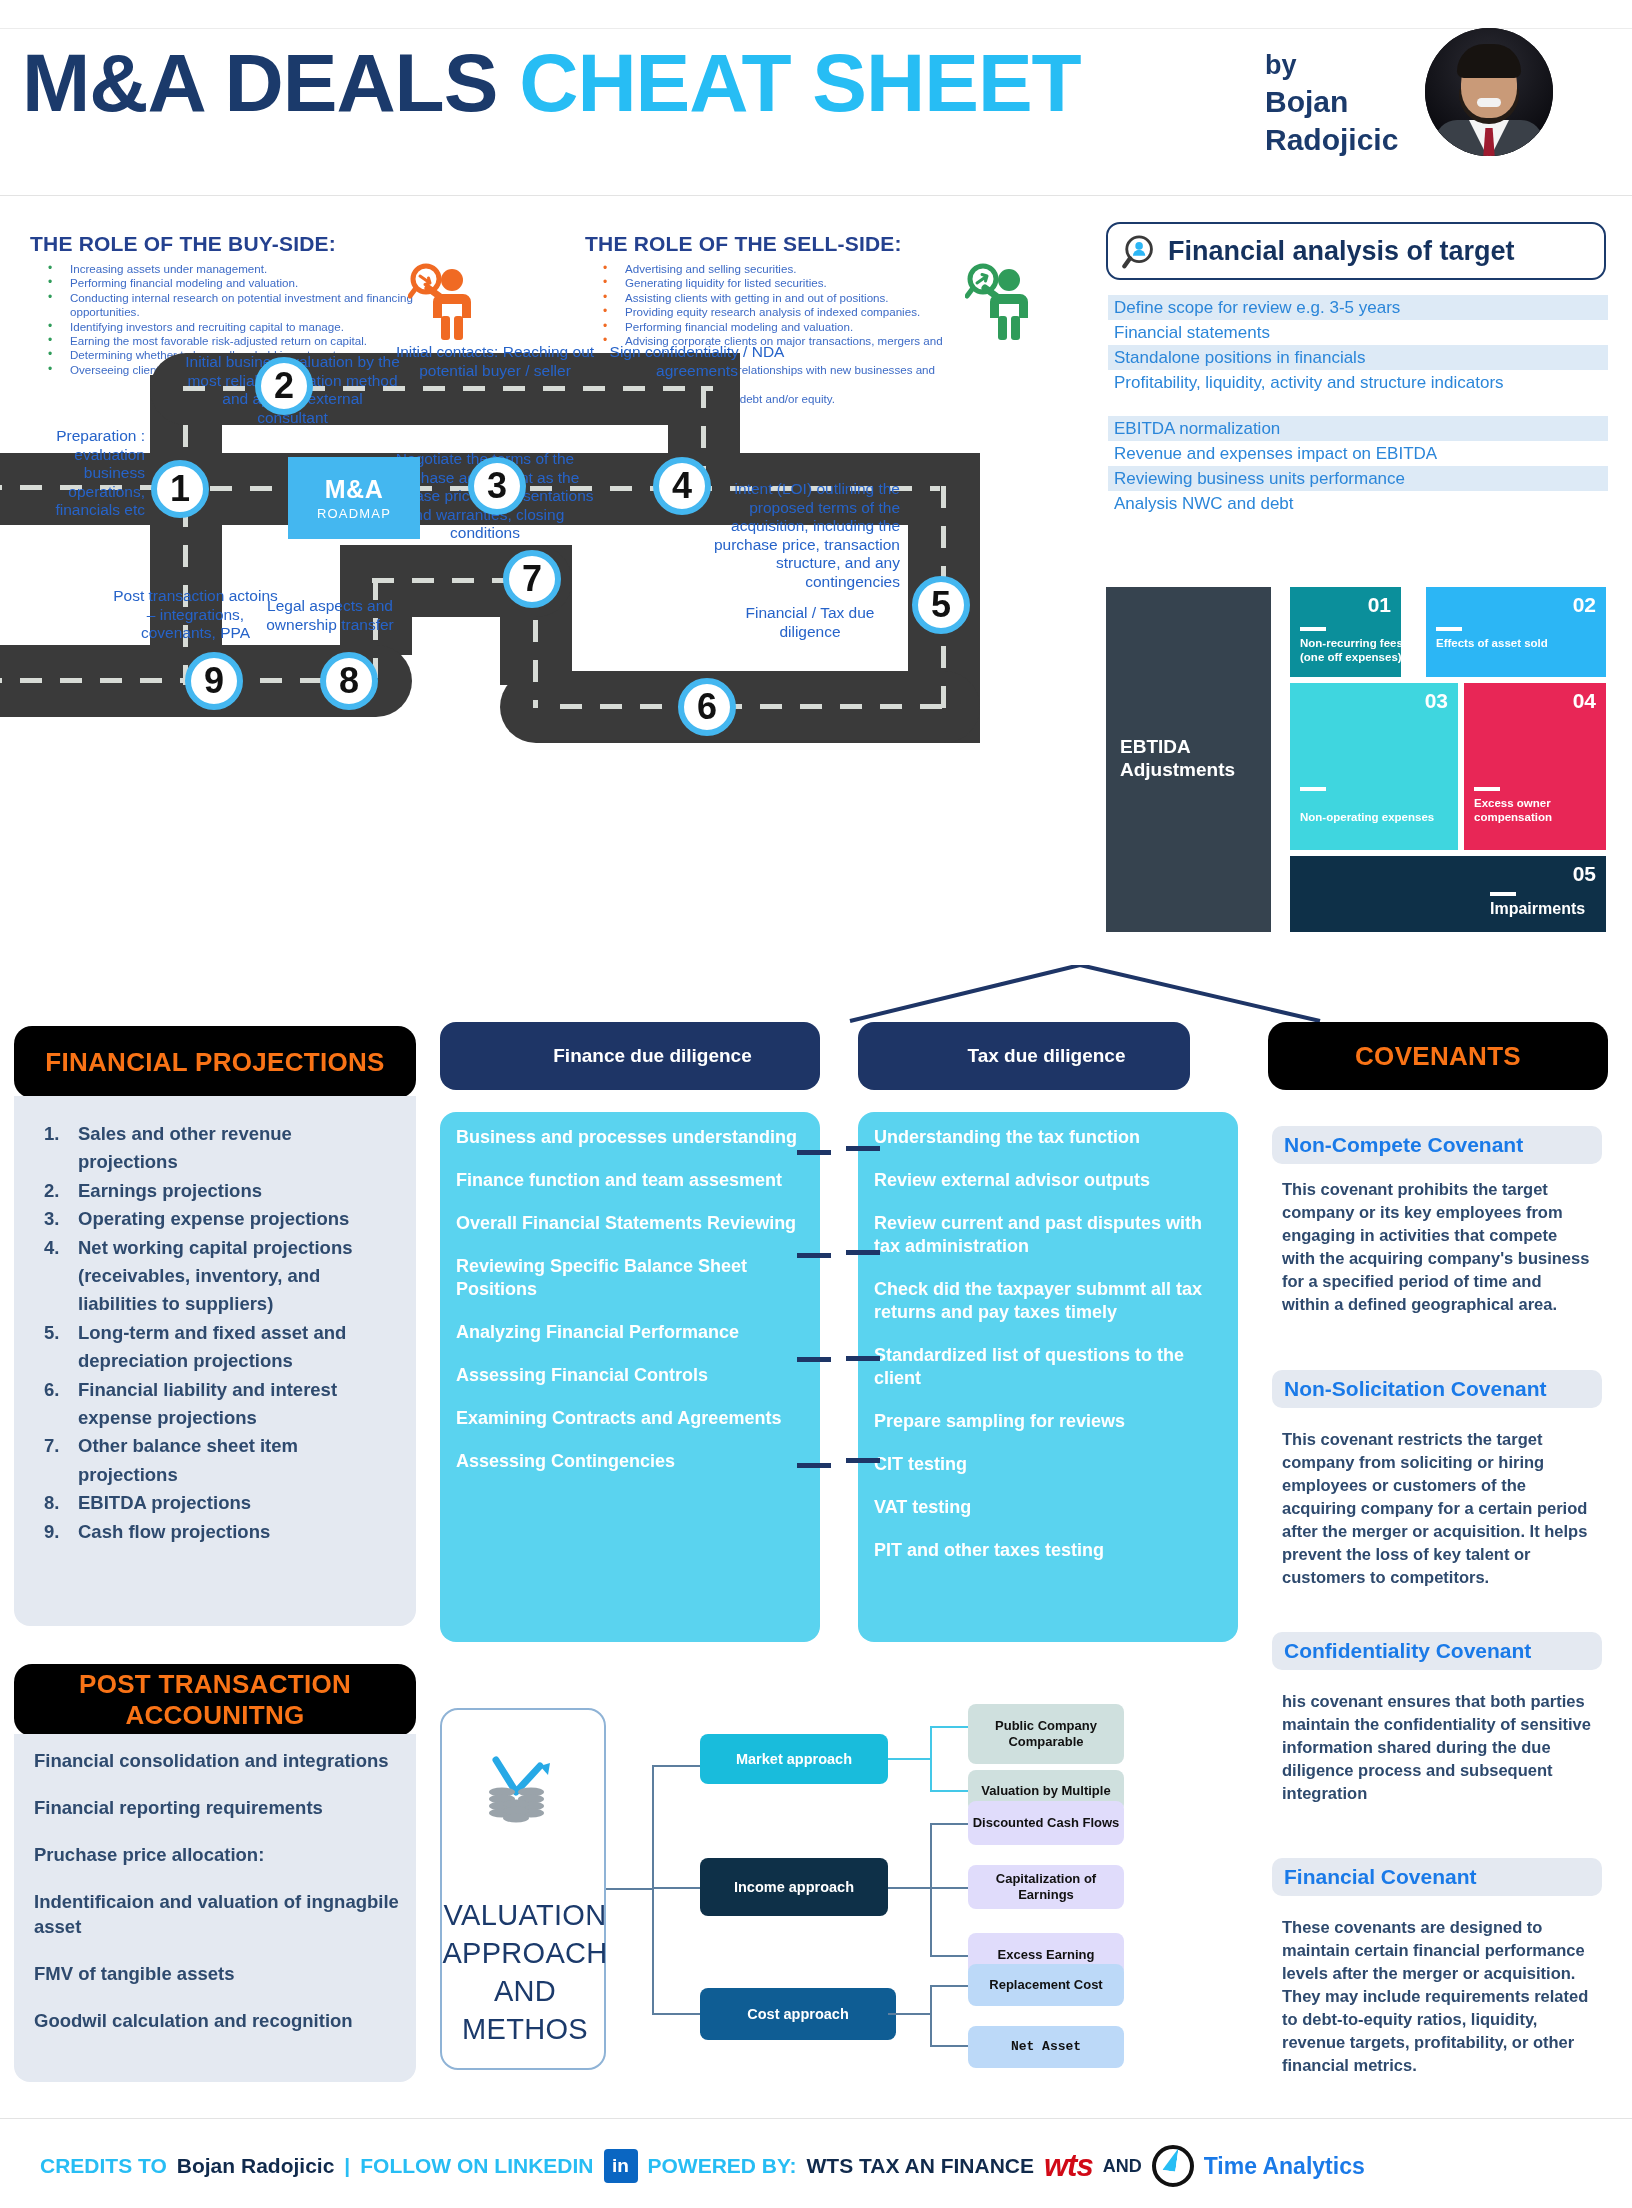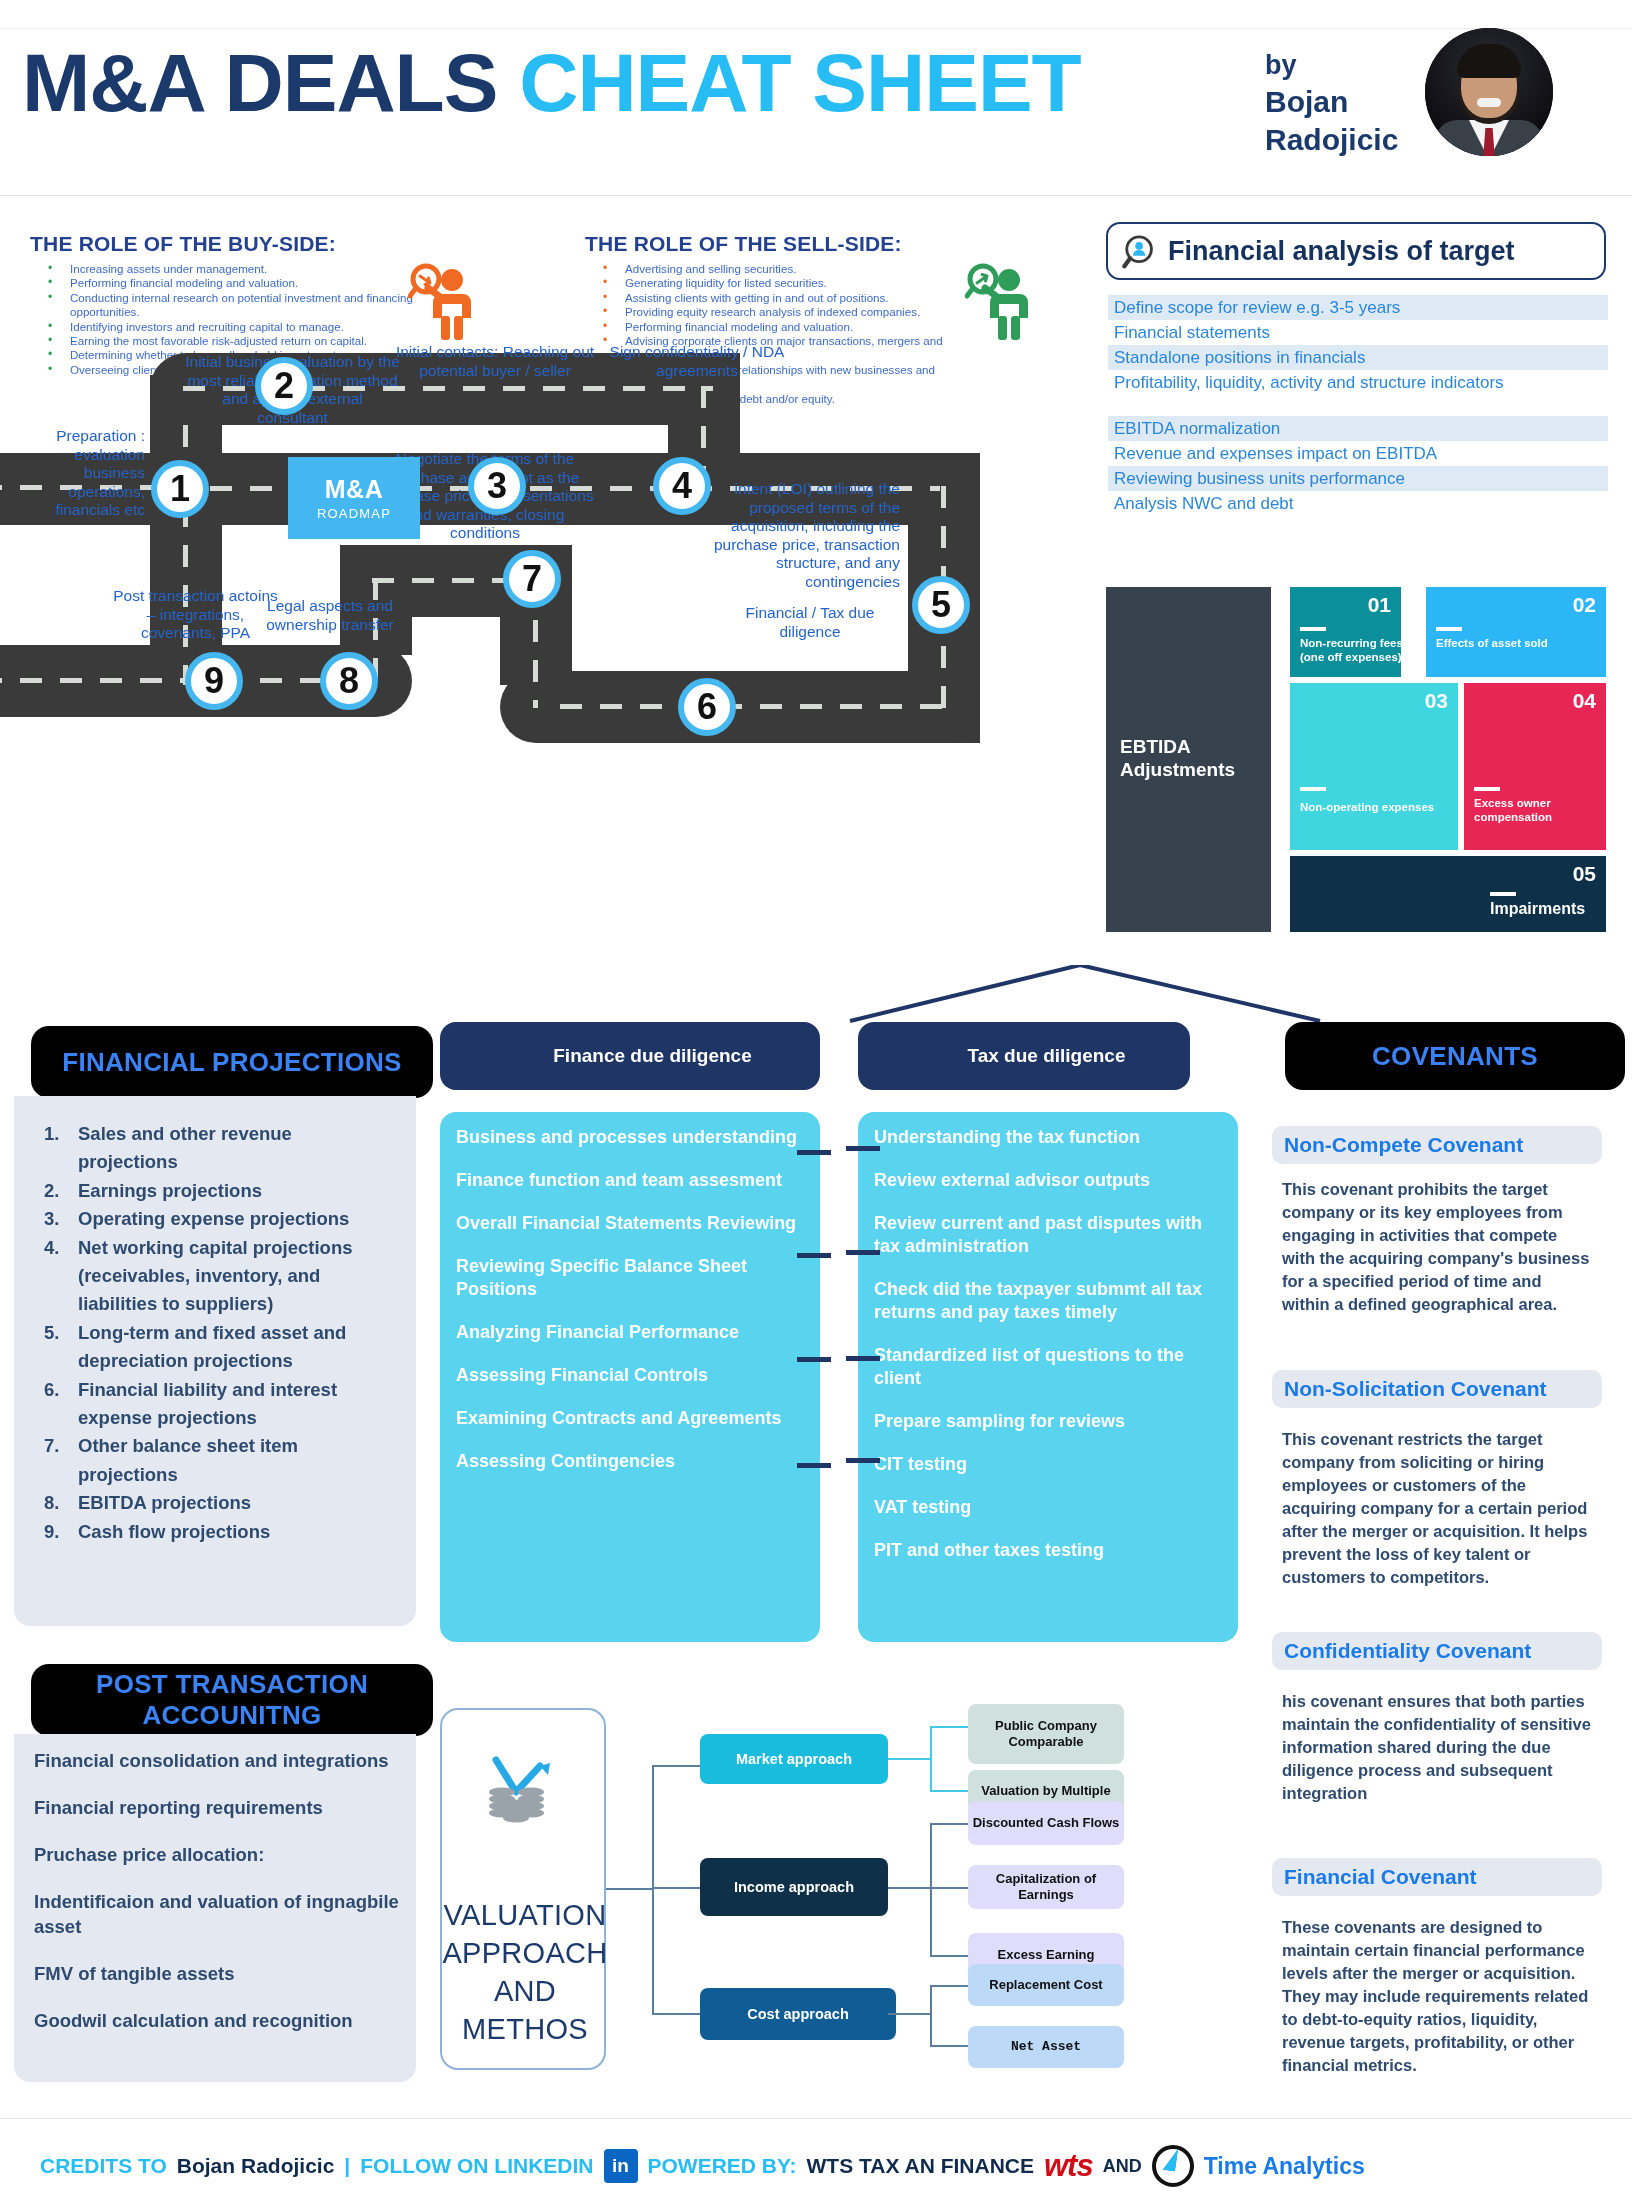--- a/index.html
+++ b/index.html
@@ -84,23 +84,23 @@
   .rtext { position:absolute; font-size:15.5px; line-height:18.5px; color:#2663c9; text-align:center; }
   #ma-badge { position:absolute; left:288px; top:62px; width:132px; height:82px; background:#44b7f0;
               color:#fff; display:flex; flex-direction:column; align-items:center; justify-content:center; z-index:5; }
   #ma-badge .m1 { font-size:25px; font-weight:bold; letter-spacing:.5px; }
   #ma-badge .m2 { font-size:13px; letter-spacing:1.2px; margin-top:2px; }
 
   
   #connector { position:absolute; left:820px; top:965px; width:520px; height:60px; }
 
   
-  .blk-head { position:absolute; background:#000; color:#3b82f6; border-radius:18px;
+  .blk-head { position:absolute; background:#000; color:#f97316; border-radius:18px;
               display:flex; align-items:center; justify-content:center; text-align:center;
-              font-size:26px; font-weight:bold; line-height:31px; letter-spacing:.3px;margin-left:17px; }
+              font-size:26px; font-weight:bold; line-height:31px; letter-spacing:.3px; }
   .panel-body { position:absolute; background:#e4e9f1; border-radius:0 0 16px 16px; }
 
   #fp-head { left:14px; top:1026px; width:402px; height:72px; }
   #fp-body { left:14px; top:1096px; width:402px; height:530px; }
   #fp-list { position:absolute; left:22px; top:24px; width:360px; }
   #fp-list li { position:relative; list-style:none; font-size:18.5px; line-height:28.4px; color:#2e4a6e;
                 font-weight:bold; padding-left:42px; }
   #fp-list li .n { position:absolute; left:8px; }
 
   #pt-head { left:14px; top:1664px; width:402px; height:72px; }
@@ -259,21 +259,21 @@
     <span class="lbl" style="top:50px;width:112px">Non-recurring fees (one off expenses)</span>
   </div>
   <div class="tile" id="t02" style="background: rgb(44, 182, 245);">
     <span class="num">02</span>
     <span class="bar" style="top:40px"></span>
     <span class="lbl" style="top:50px;width:160px">Effects of asset sold</span>
   </div>
   <div class="tile" id="t03" style="background: rgb(63, 214, 223);">
     <span class="num">03</span>
     <span class="bar" style="top:104px"></span>
-    <span class="lbl" style="top:118px;width:140px">Non-operating expenses</span>
+    <span class="lbl" style="top:128px;width:140px">Non-operating expenses</span>
   </div>
   <div class="tile" id="t04" style="background: rgb(232, 38, 86);">
     <span class="num">04</span>
     <span class="bar" style="top:104px"></span>
     <span class="lbl" style="top:114px;width:120px">Excess owner compensation</span>
   </div>
   <div class="tile" id="t05" style="background: rgb(14, 48, 72);">
     <span class="num">05</span>
     <span class="bar" style="left:200px;top:36px"></span>
     <span class="lbl" style="left:200px;top:46px;font-size:16px">Impairments</span>

